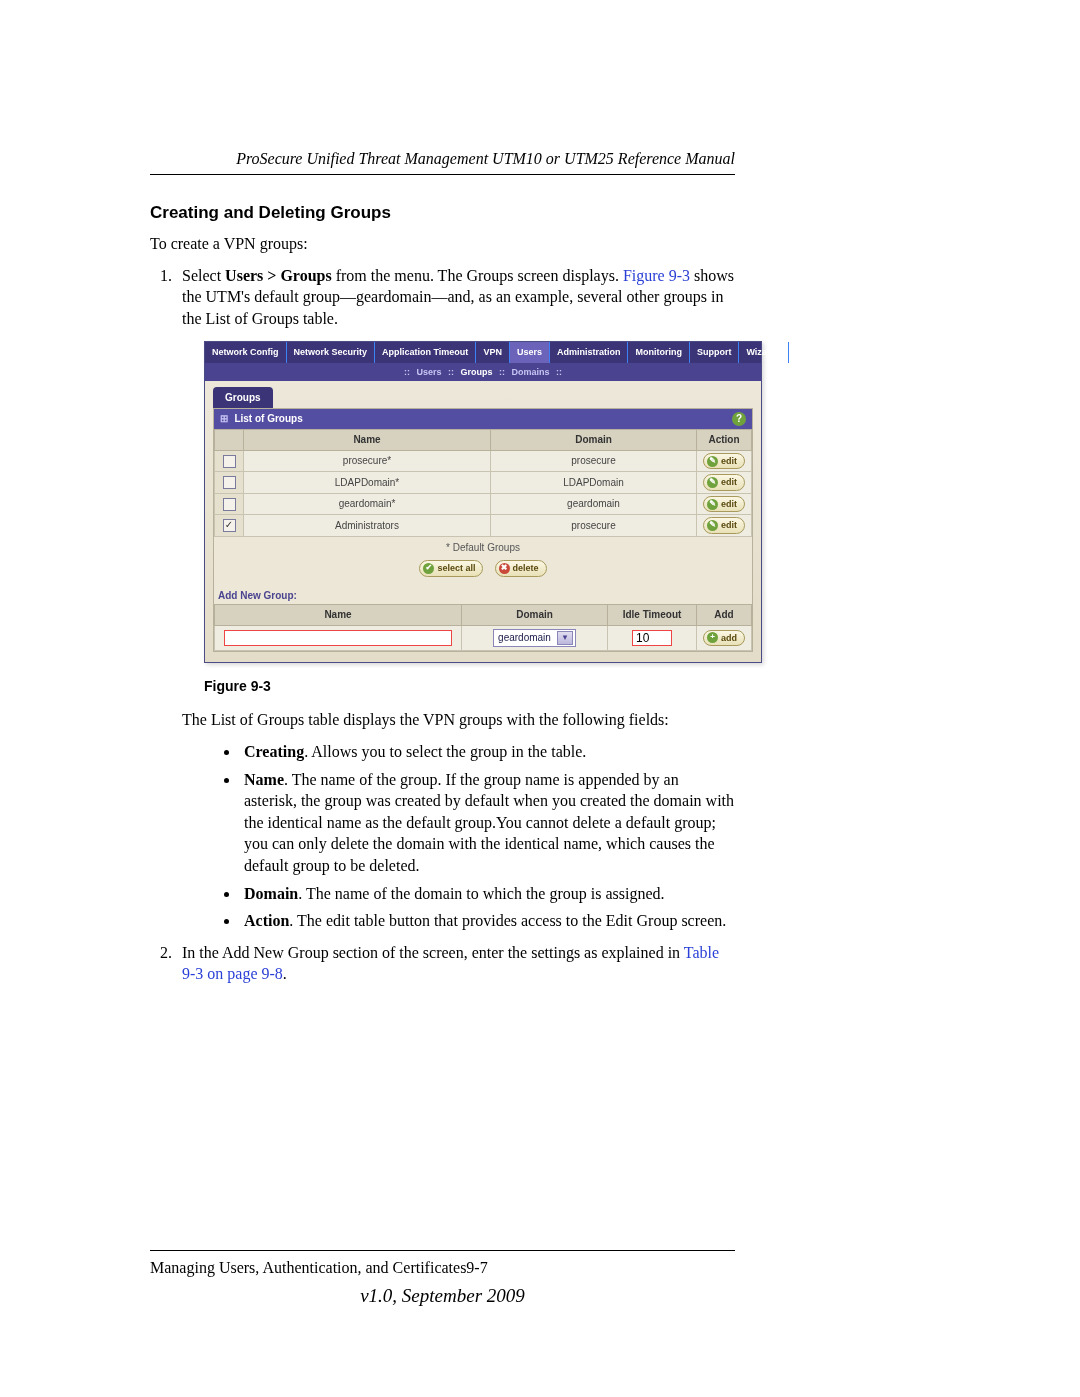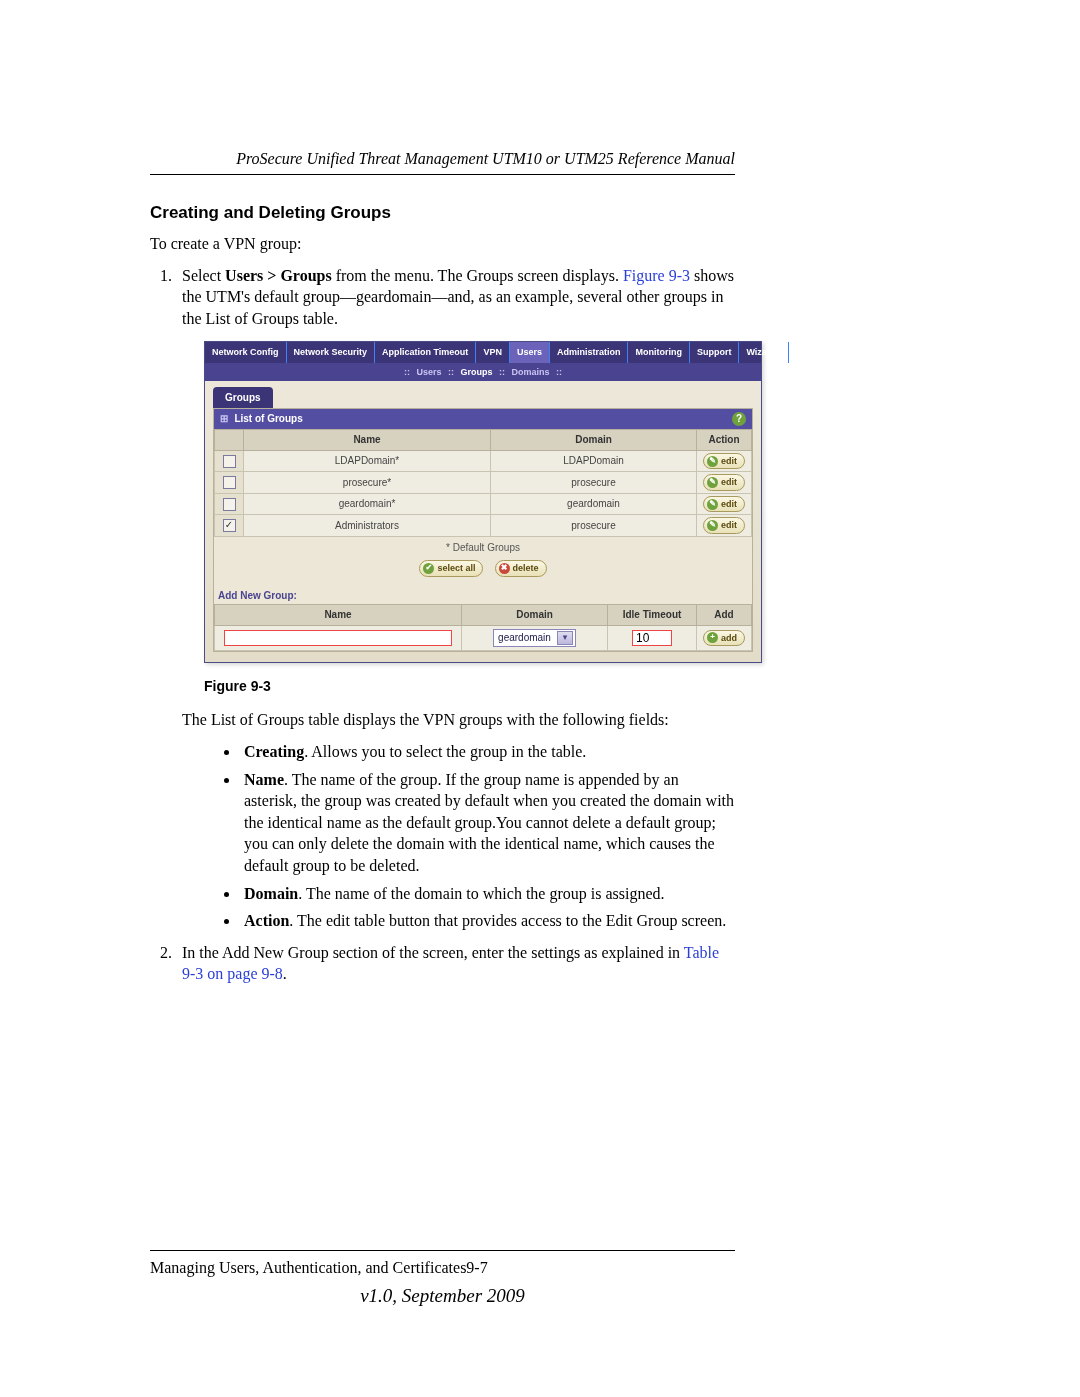--- a/index.html
+++ b/index.html
@@ -267,21 +267,21 @@
 </head>
 <body>
 
 <div class="page">
 
   <div class="running-head">ProSecure Unified Threat Management UTM10 or UTM25 Reference Manual</div>
   <hr class="hrule">
 
   <div class="section-title">Creating and Deleting Groups</div>
 
-  <p class="body-p">To create a VPN group:</p>
+  <p class="body-p">To create a VPN groups:</p>
 
   <ol class="steps">
     <li>
       <span>Select </span><b>Users &gt; Groups</b><span> from the menu. The Groups screen displays. </span><span class="link">Figure 9-3</span><span> shows the UTM's default group—geardomain—and, as an example, several other groups in the List of Groups table.</span>
 
       
       <div class="figure-wrap">
 
         <div class="nav-tabs">
           <div class="nav-tab">Network Config</div>
@@ -321,31 +321,31 @@
               <tr>
                 <th style="width:20px;"></th>
                 <th style="width:46%;">Name</th>
                 <th>Domain</th>
                 <th style="width:46px;">Action</th>
               </tr>
             </thead>
             <tbody>
               <tr>
                 <td class="cb-cell"><span class="cb"></span></td>
-                <td>LDAPDomain*</td>
-                <td>LDAPDomain</td>
+                <td>prosecure*</td>
+                <td>prosecure</td>
                 <td><span class="pill-btn">
                       <span class="pill-icon pi-green">✎</span>
                       <span>edit</span>
                     </span></td>
               </tr>
               <tr>
                 <td class="cb-cell"><span class="cb"></span></td>
-                <td>prosecure*</td>
-                <td>prosecure</td>
+                <td>LDAPDomain*</td>
+                <td>LDAPDomain</td>
                 <td><span class="pill-btn">
                       <span class="pill-icon pi-green">✎</span>
                       <span>edit</span>
                     </span></td>
               </tr>
               <tr>
                 <td class="cb-cell"><span class="cb"></span></td>
                 <td>geardomain*</td>
                 <td>geardomain</td>
                 <td><span class="pill-btn">

